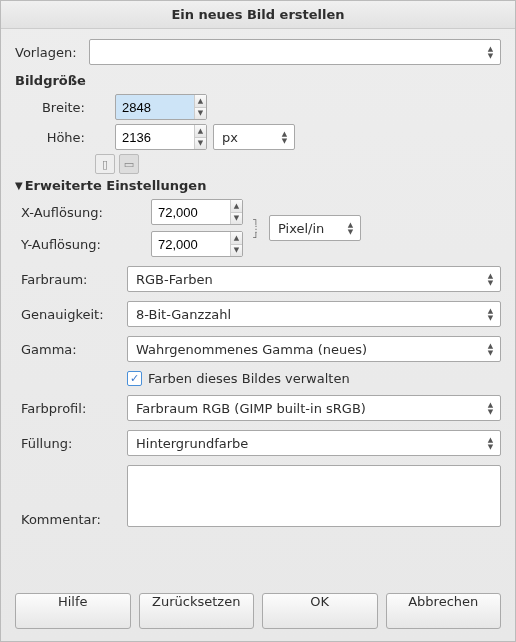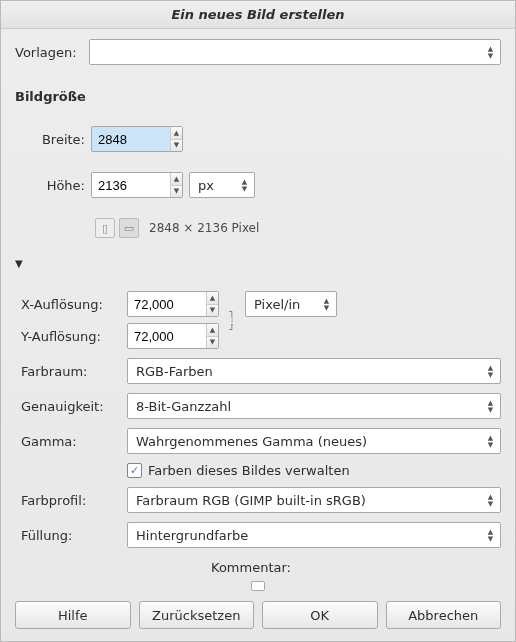--- a/index.html
+++ b/index.html
@@ -1,49 +1,49 @@
 <!DOCTYPE html>
 <html><head>
 <meta charset="utf-8">
 <style>
 * { box-sizing: border-box; margin: 0; padding: 0; }
 body { font-family: "DejaVu Sans", "Liberation Sans", sans-serif; font-size: 13px; background: #ededed; color: #2e2e2e; width: 516px; height: 642px; overflow: hidden; }
 .window { width: 516px; height: 642px; background: linear-gradient(#ededed, #e8e8e8); border: 1px solid #bbb; display: flex; flex-direction: column; }
-.titlebar { height: 28px; display: flex; align-items: center; justify-content: center; background: linear-gradient(#f0f0f0, #e2e2e2); border-bottom: 1px solid #ccc; font-weight: bold; font-style: italic; }
-.content { flex: 1; padding: 10px 14px 0 14px; display: flex; flex-direction: column; gap: 20px; overflow: hidden; }
+.titlebar { height: 28px; display: flex; align-items: center; justify-content: center; background: linear-gradient(#f0f0f0, #e2e2e2); border-bottom: 1px solid #ccc; font-weight: bold; }
+.content { flex: 1; padding: 10px 14px 0 14px; display: flex; flex-direction: column; gap: 4px; overflow: hidden; }
 .row { display: flex; align-items: center; gap: 6px; }
-.row-top { align-items: center; flex-direction: column; }
+.row-top { align-items: flex-end; }
 .label { color: #2e2e2e; }
 .label-cell { width: 106px; text-align: left; padding-left: 6px; }
 .label-cell-sm { width: 70px; text-align: right; padding-left: 10px; }
 .section-title { font-weight: bold; margin: 4px 0 2px 0; }
 .expander-row { display: flex; align-items: center; gap: 2px; font-weight: bold; cursor: pointer; }
 .tri { font-size: 10px; color: #2e2e2e; }
 .combo, .spin, .textinput, .textarea { background: #fff; border: 1px solid #a8a8a8; border-radius: 2px; }
 .combo { height: 26px; display: flex; align-items: center; padding: 0 4px 0 8px; position: relative; }
 .combo-spacer { flex: 1; }
-.spin { height: 26px; display: flex; align-items: center; padding: 0 0 0 6px; }
+.spin { height: 26px; display: flex; align-items: center; padding: 0 0 0 6px; margin-left: 24px; }
 .spin input { border: 0; outline: 0; font-size: 13px; width: 100%; background: transparent; }
 .spinbtns { display: flex; flex-direction: column; border-left: 1px solid #ccc; width: 14px; height: 100%; }
 .spinbtns div { flex: 1; display: flex; align-items: center; justify-content: center; font-size: 7px; color: #555; background: linear-gradient(#fafafa,#e6e6e6); }
 .spinbtns div:first-child { border-bottom: 1px solid #ccc; }
 .stepper-arrows { display: flex; flex-direction: column; width: 11px; align-items: center; gap: 1px; margin-left: 4px; }
 .stepper-arrows span { font-size: 7px; color: #555; line-height: 6px; }
 .meta { font-size: 12px; color: #4a4a4a; line-height: 1.35; }
 .info-icons { display: flex; gap: 4px; align-items: center; }
 .info-icons .ic { width: 20px; height: 20px; display: flex; align-items: center; justify-content: center; border: 1px solid #bbb; border-radius: 2px; background: #eee; color: #888; font-size: 11px; }
 .info-icons .ic.portrait { background: #ddd; }
 .chainbox { width: 14px; display: flex; flex-direction: column; align-items: center; font-size: 9px; color: #666; line-height: 9px; padding-top: 2px; }
 .checkbox-row { display: flex; align-items: center; gap: 6px; }
 .checkbox { width: 15px; height: 15px; border: 1px solid #4a90d9; border-radius: 2px; background: #fff; display: flex; align-items: center; justify-content: center; color: #3b78cc; font-size: 11px; line-height: 1; }
 .textarea { height: 62px; padding: 4px 6px; }
 .buttons { display: flex; gap: 8px; padding: 10px 14px 12px; }
-.btn { flex: 1; height: 28px; border: 1px solid #aaa; border-radius: 3px; background: linear-gradient(#fcfcfc,#e6e6e6); display: flex; align-items: center; justify-content: center; cursor: pointer; }
+.btn { flex: 1; height: 36px; border: 1px solid #aaa; border-radius: 3px; background: linear-gradient(#fcfcfc,#e6e6e6); display: flex; align-items: flex-start; justify-content: center; cursor: pointer; }
 .hl { background: #cde4f7; }
-.unit-combo { width: 66px; text-align: center; }
+.unit-combo { width: 82px; text-align: center; }
 .adv { display: flex; flex-direction: column; gap: 9px; margin-top: 2px; }
 </style>
 </head>
 <body>
 
 <div class="window">
   <div class="titlebar">
     <span>Ein neues Bild erstellen</span>
   </div>
 
@@ -92,26 +92,26 @@
           </div>
       </div>
     </div>
 
     <div class="row" style="padding-left:80px; gap:10px">
       <div class="info-icons">
         <div class="ic">▯</div>
         <div class="ic portrait">▭</div>
       </div>
       <div class="meta">
-        <div>2848 × 2136 Pixel</div>
       </div>
     </div>
 
     <div class="expander-row">
       <span class="tri">▼</span>
+      <span>Erweiterte Einstellungen</span>
     </div>
 
     <div class="adv">
 
       <div class="row">
         <div style="display:flex; flex-direction:column; gap:6px">
           <div class="row">
             <span class="label label-cell">X-Auflösung:</span>
             <div class="spin" style="width:92px">
               <input value="72,000" style="">
@@ -130,21 +130,21 @@
                   <div>▼</div>
                 </div>
             </div>
           </div>
         </div>
         <div class="chainbox">
           <span>┐</span>
             <span>⋮</span>
             <span>┘</span>
         </div>
-        <div style="display:flex; align-items:flex-start; height:58px">
+        <div style="display:flex; align-items:center; height:58px">
           <div class="combo" style="width:92px">
             <span>Pixel/in</span>
             <span class="combo-spacer"></span>
             <div class="stepper-arrows">
                 <span>▲</span>
                 <span>▼</span>
               </div>
           </div>
         </div>
       </div>

